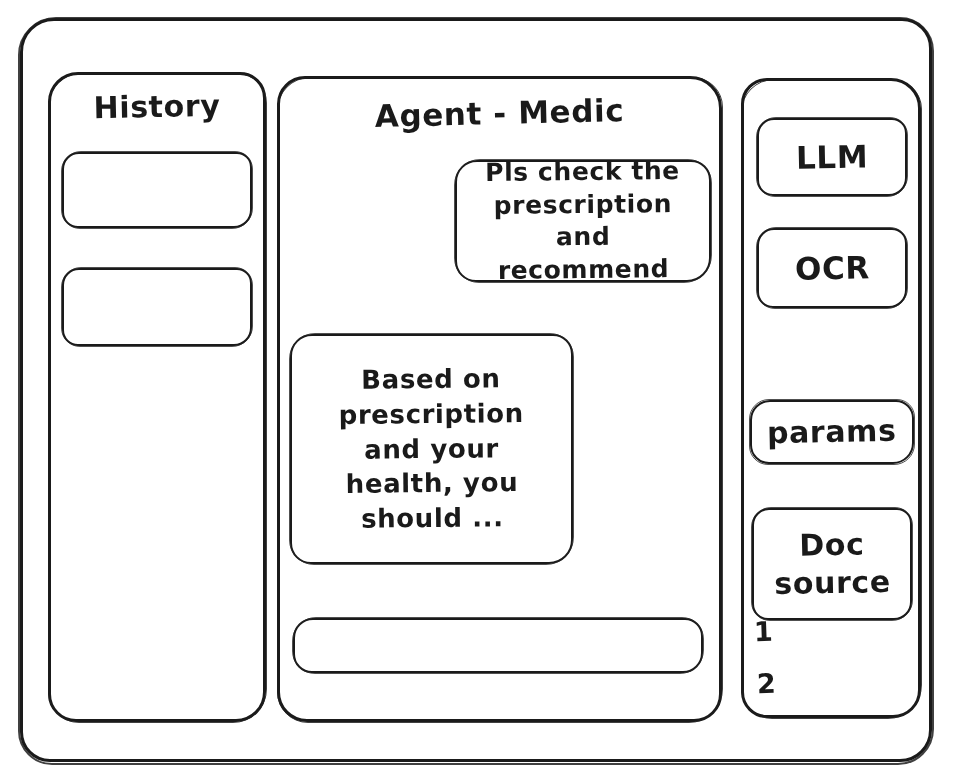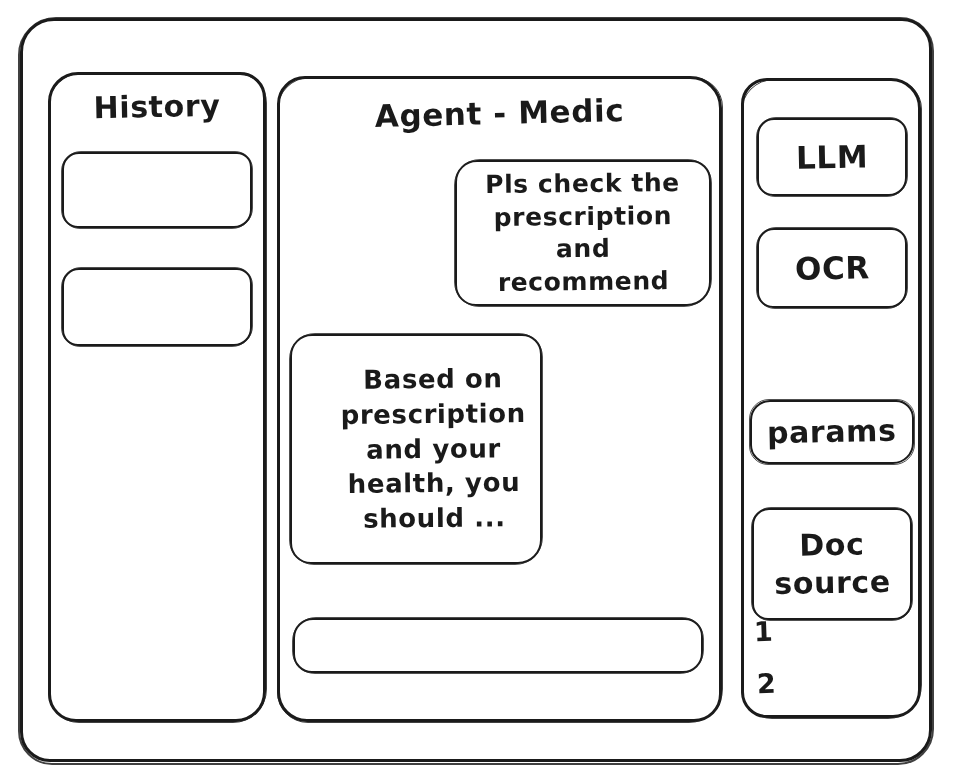--- a/index.html
+++ b/index.html
@@ -118,22 +118,22 @@
     padding: 10px 14px;
   }
   .bubble::after { border-radius: 26px 24px 28px 25px; }
   .bubble .ink {
     font-size: 25px;
     line-height: 1.30;
     white-space: pre-line;
     transform: rotate(-0.6deg);
   }
 
-  #user-bubble  { left: 455px; top: 160px; width: 256px; height: 146px; }
-  #agent-bubble { left: 290px; top: 334px; width: 252px; height: 230px; justify-content: flex-end; }
+  #user-bubble  { left: 455px; top: 160px; width: 256px; height: 122px; }
+  #agent-bubble { left: 290px; top: 334px; width: 283px; height: 230px; }
   #agent-bubble .ink { font-size: 26px; line-height: 1.34; }
 
   #chat-input {
     left: 293px; top: 618px; width: 410px; height: 55px;
     border-radius: 20px 18px 20px 19px;
   }
   #chat-input::after { border-radius: 24px 22px 24px 23px; }
 
   
   .tool-btn {

